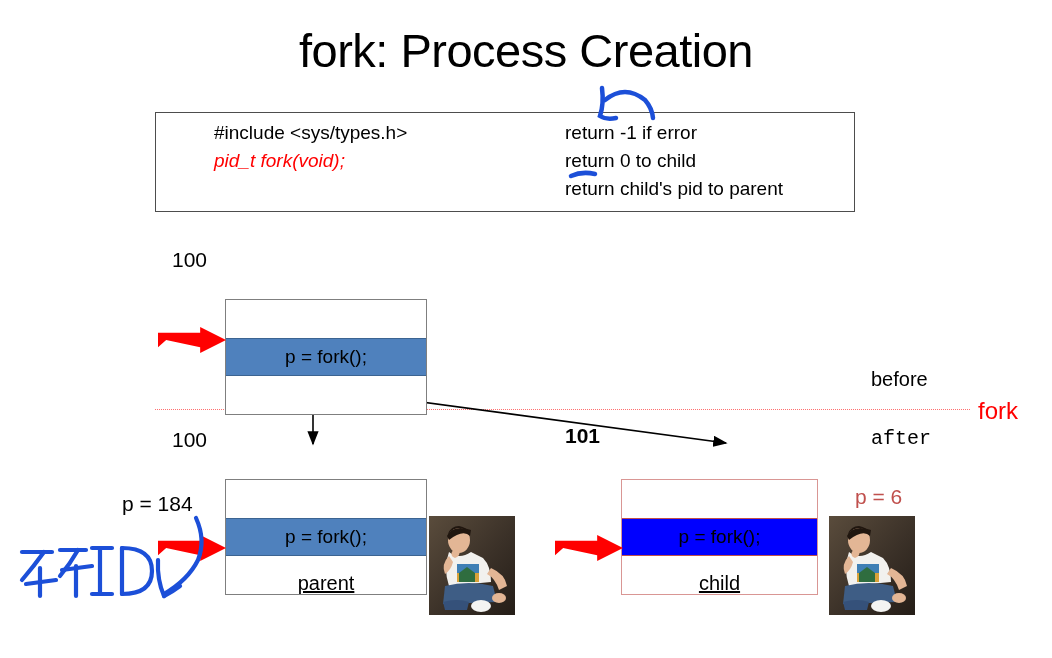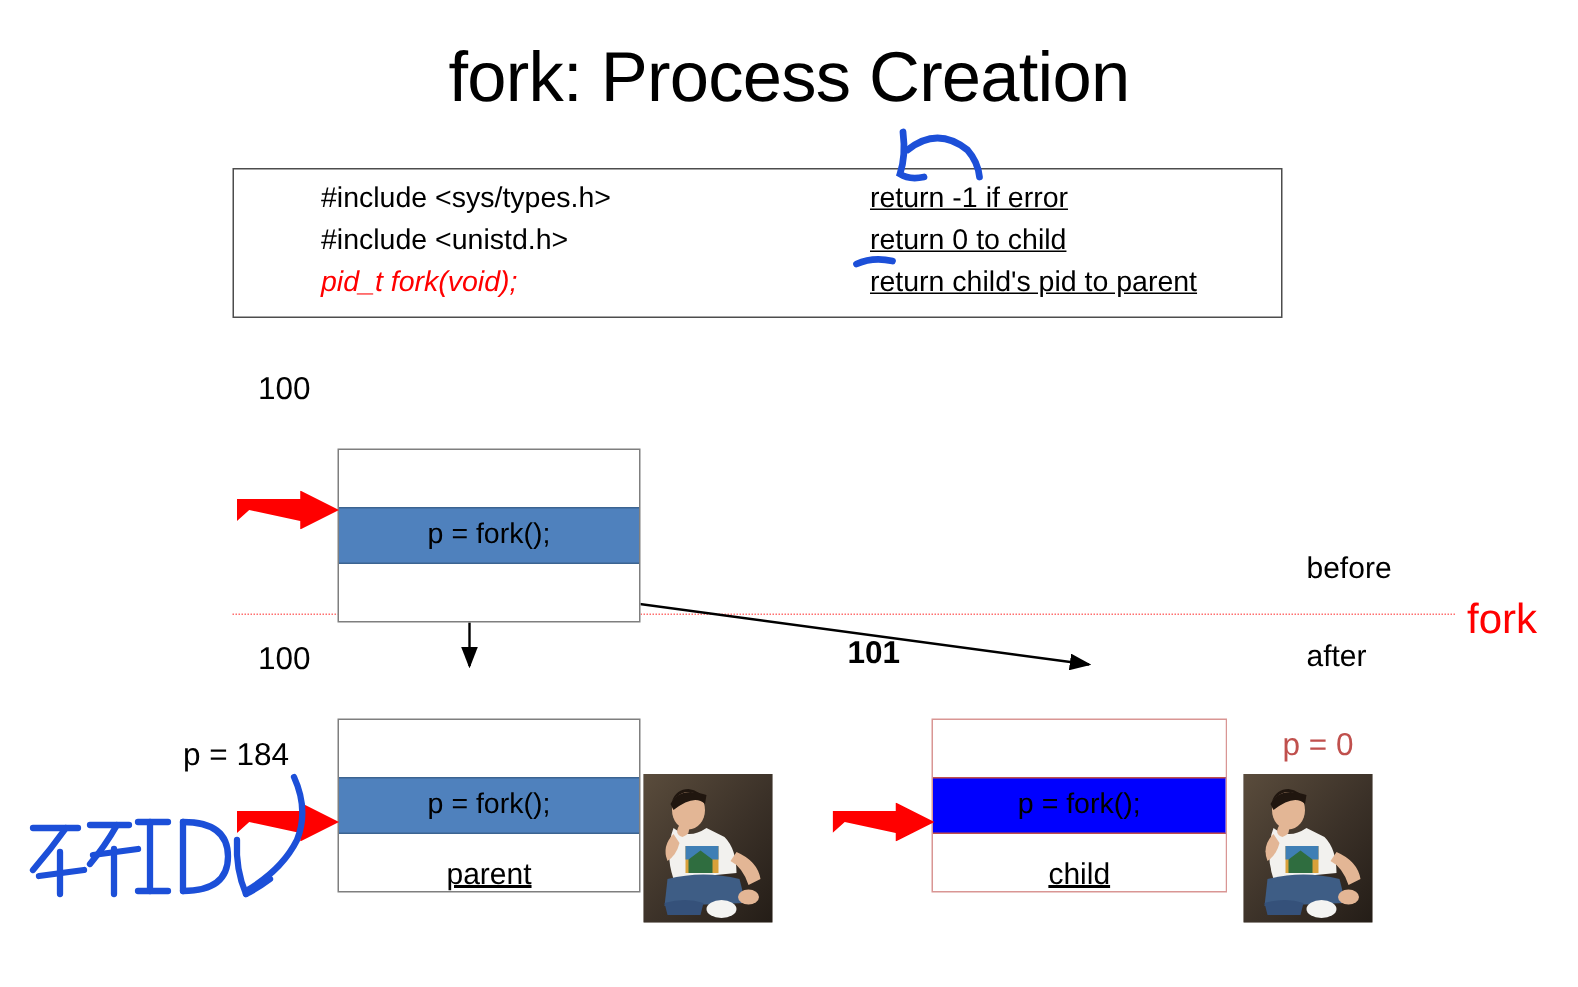--- a/index.html
+++ b/index.html
@@ -47,21 +47,21 @@
     box-sizing: border-box;
   }
   .code-col {
     position: absolute;
     top: 6px;
     font-size: 19px;
     line-height: 28px;
     white-space: nowrap;
   }
   #code-col-left  { left: 10px; }
-  #code-col-right { left: 376px; text-decoration: underline; }
+  #code-col-right { left: 361px; }
   .code-line { height: 28px; margin-left: 48px; }
   .code-red { color: #ff0000; font-style: italic; }
 
   
   .proc-box {
     position: absolute;
     box-sizing: border-box;
     background: #ffffff;
     margin-top: 28px;
   }
@@ -154,26 +154,26 @@
   #caption-child  { left: 621px; top: 572px; width: 197px; }
 
   
   .side-label {
     position: absolute;
     font-size: 20px;
     white-space: nowrap;
     color: #000000;
   }
   #label-before { left: 871px; top: 368px; }
-  #label-after  { left: 871px; top: 427px; }
+  #label-after  { left: 871px; top: 427px; font-family: Liberation Mono, monospace; }
   #label-fork {
     position: absolute;
     left: 978px;
     top: 397px;
-    font-size: 28px;
+    font-size: 24px;
     color: #ff0000;
     white-space: nowrap;
   }
 
   
   #fork-divider {
     position: absolute;
     left: 155px;
     top: 409px;
     width: 815px;
@@ -243,21 +243,20 @@
 </head>
 <body>
 
 <div id="slide">
 
   <div id="slide-title">fork: Process Creation</div>
 
   <div id="code-box">
     <div class="code-col" id="code-col-left">
       <div class="code-line">#include &lt;sys/types.h&gt;</div>
-      <div class="code-line">#include &lt;unistd.h&gt;</div>
       <div class="code-line code-red">pid_t fork(void);</div>
     </div>
     <div class="code-col" id="code-col-right">
       <div class="code-line">return -1 if error</div>
       <div class="code-line">return 0 to child</div>
       <div class="code-line">return child's pid to parent</div>
     </div>
   </div>
 
   <div id="fork-divider"></div>
@@ -301,21 +300,21 @@
 
   <div class="pid-label" id="pid-child">101</div>
   <div class="proc-box" id="box-child">
     <div class="proc-row row-top"></div>
     <div class="proc-row row-mid">
       <span class="proc-row-text">p = fork();</span>
     </div>
     <div class="proc-row row-bot"></div>
   </div>
   <div class="red-arrow" id="arrow-child"></div>
-  <div id="val-child">p = 0</div>
+  <div id="val-child">p = 6</div>
   <div class="proc-caption" id="caption-child">child</div>
 
   <div class="person-photo" id="photo-parent">
     <svg viewBox="0 0 86 99" width="86" height="99" xmlns="http://www.w3.org/2000/svg">
       <defs>
         <linearGradient id="bgGradA" x1="0" y1="0" x2="1" y2="1">
           <stop offset="0%" stop-color="#5a4c3c"></stop>
           <stop offset="55%" stop-color="#3b3128"></stop>
           <stop offset="100%" stop-color="#241d17"></stop>
         </linearGradient>

